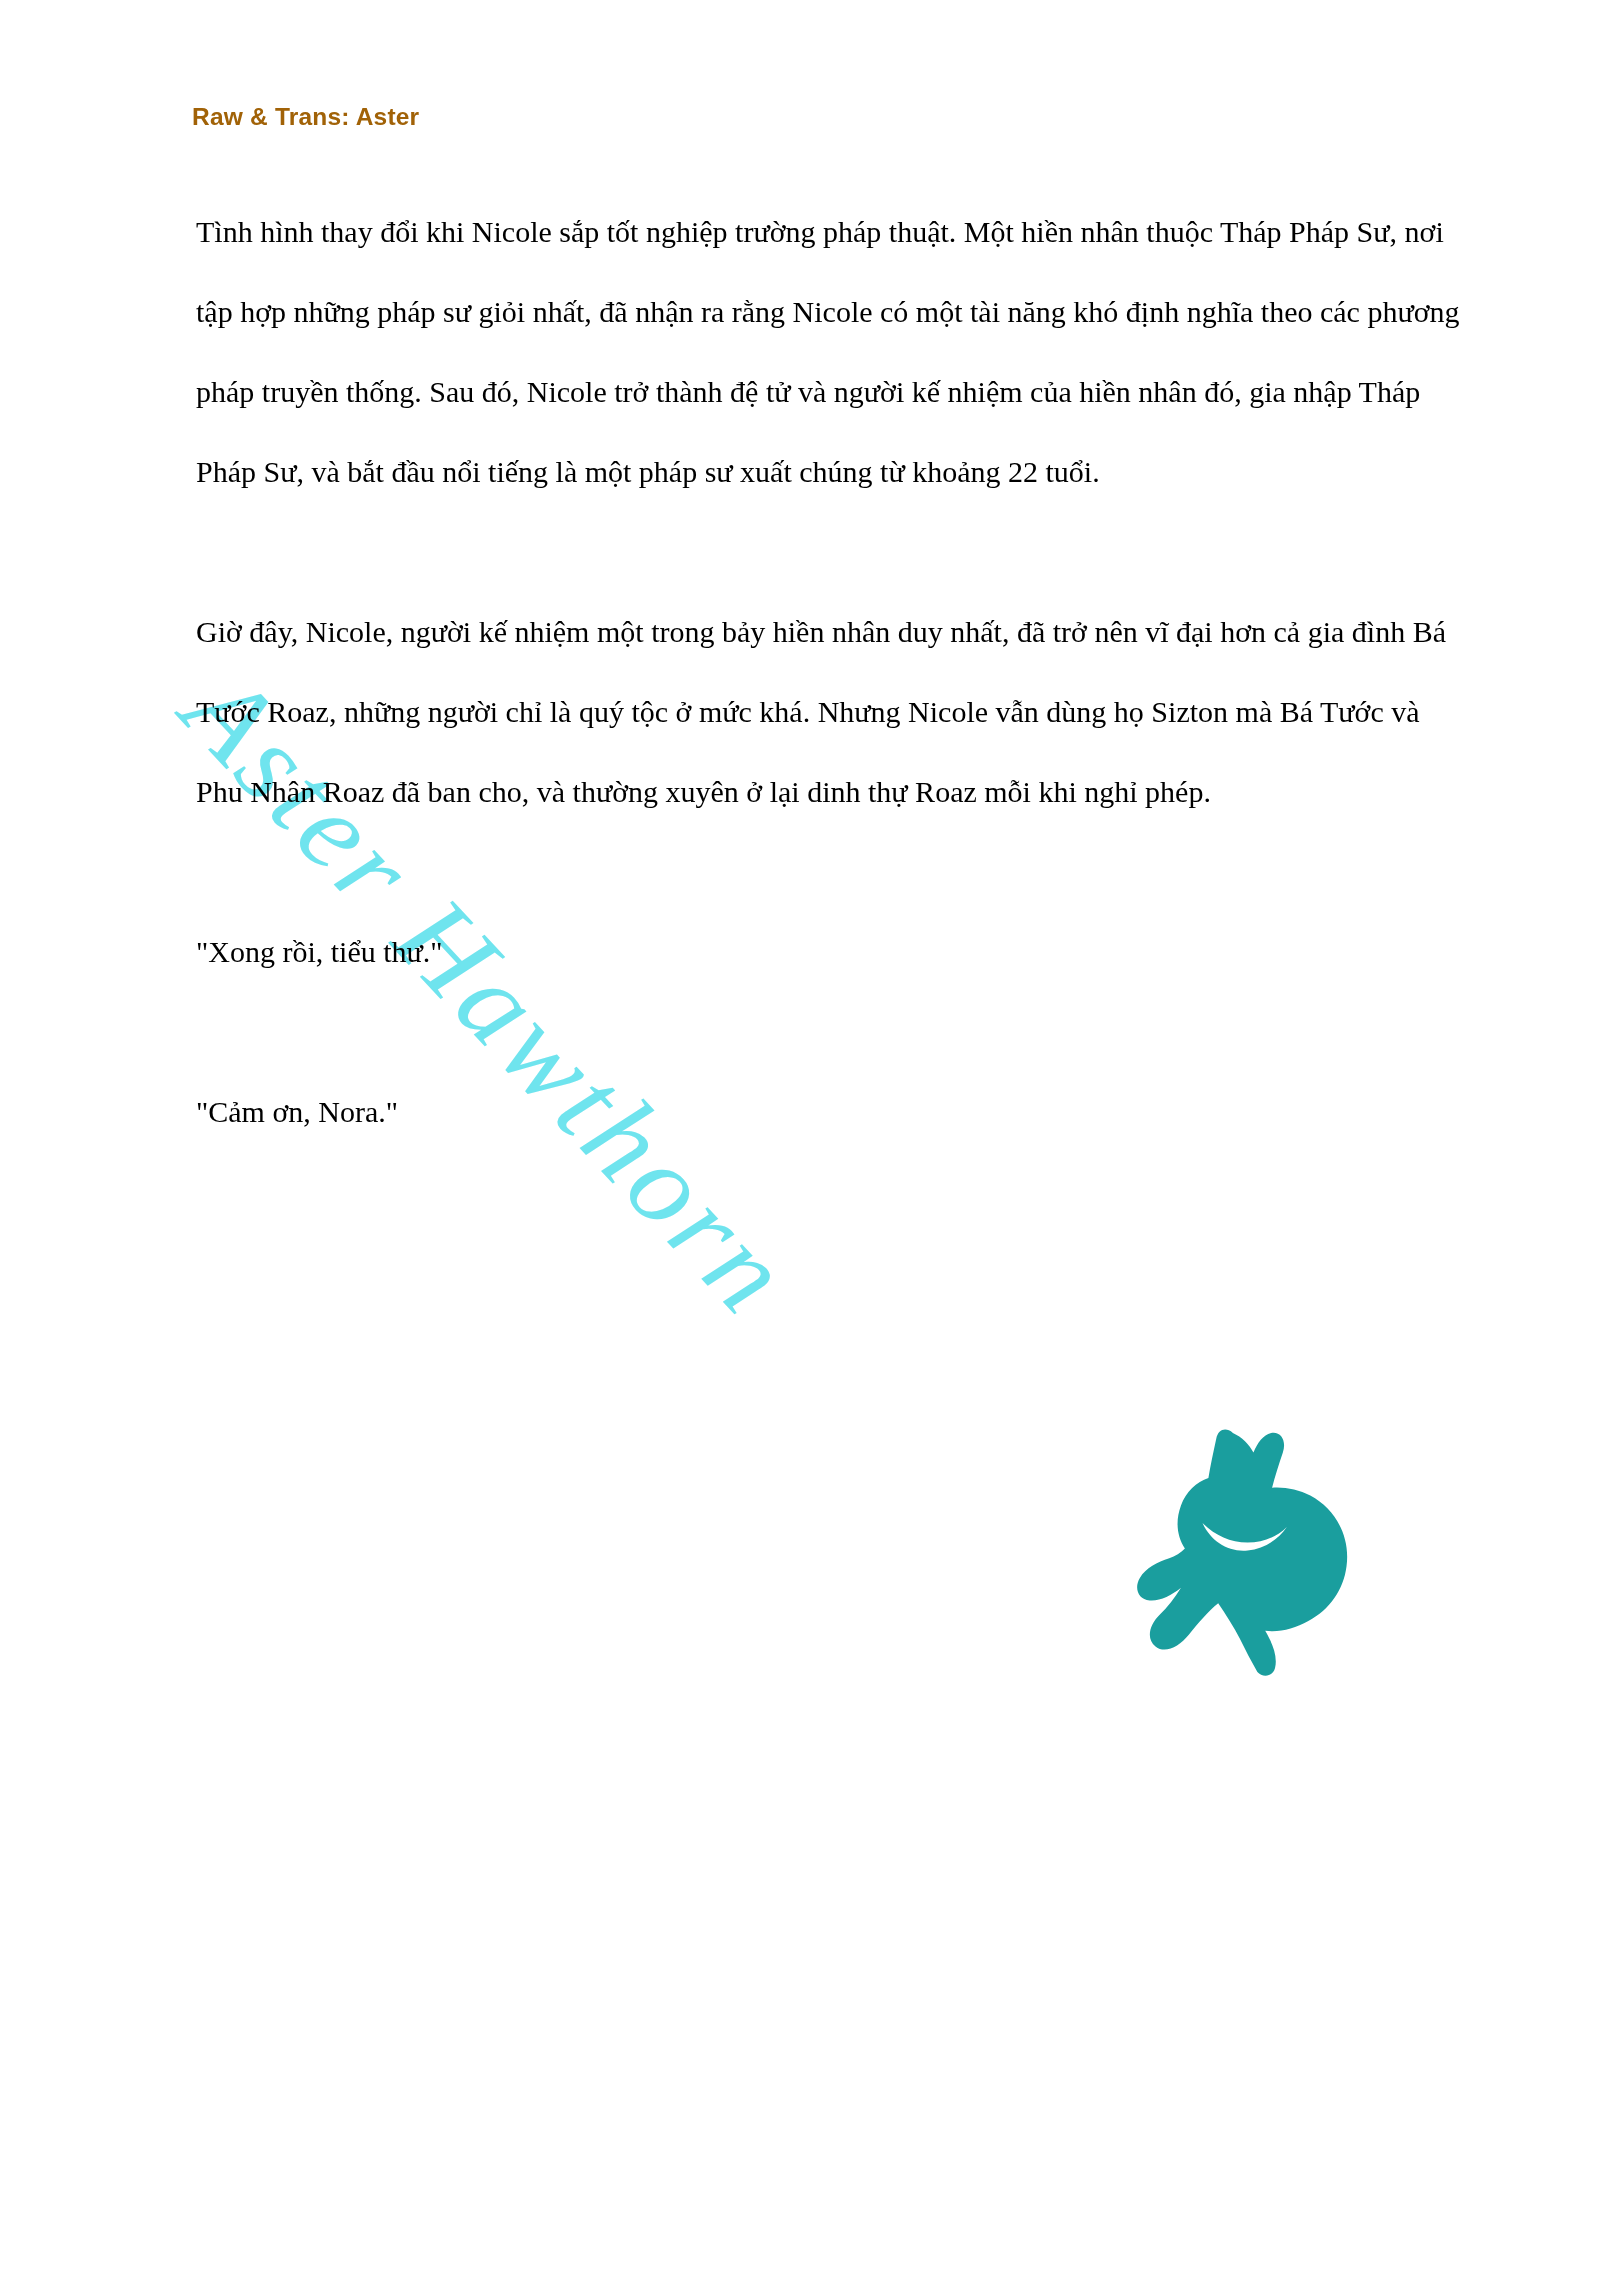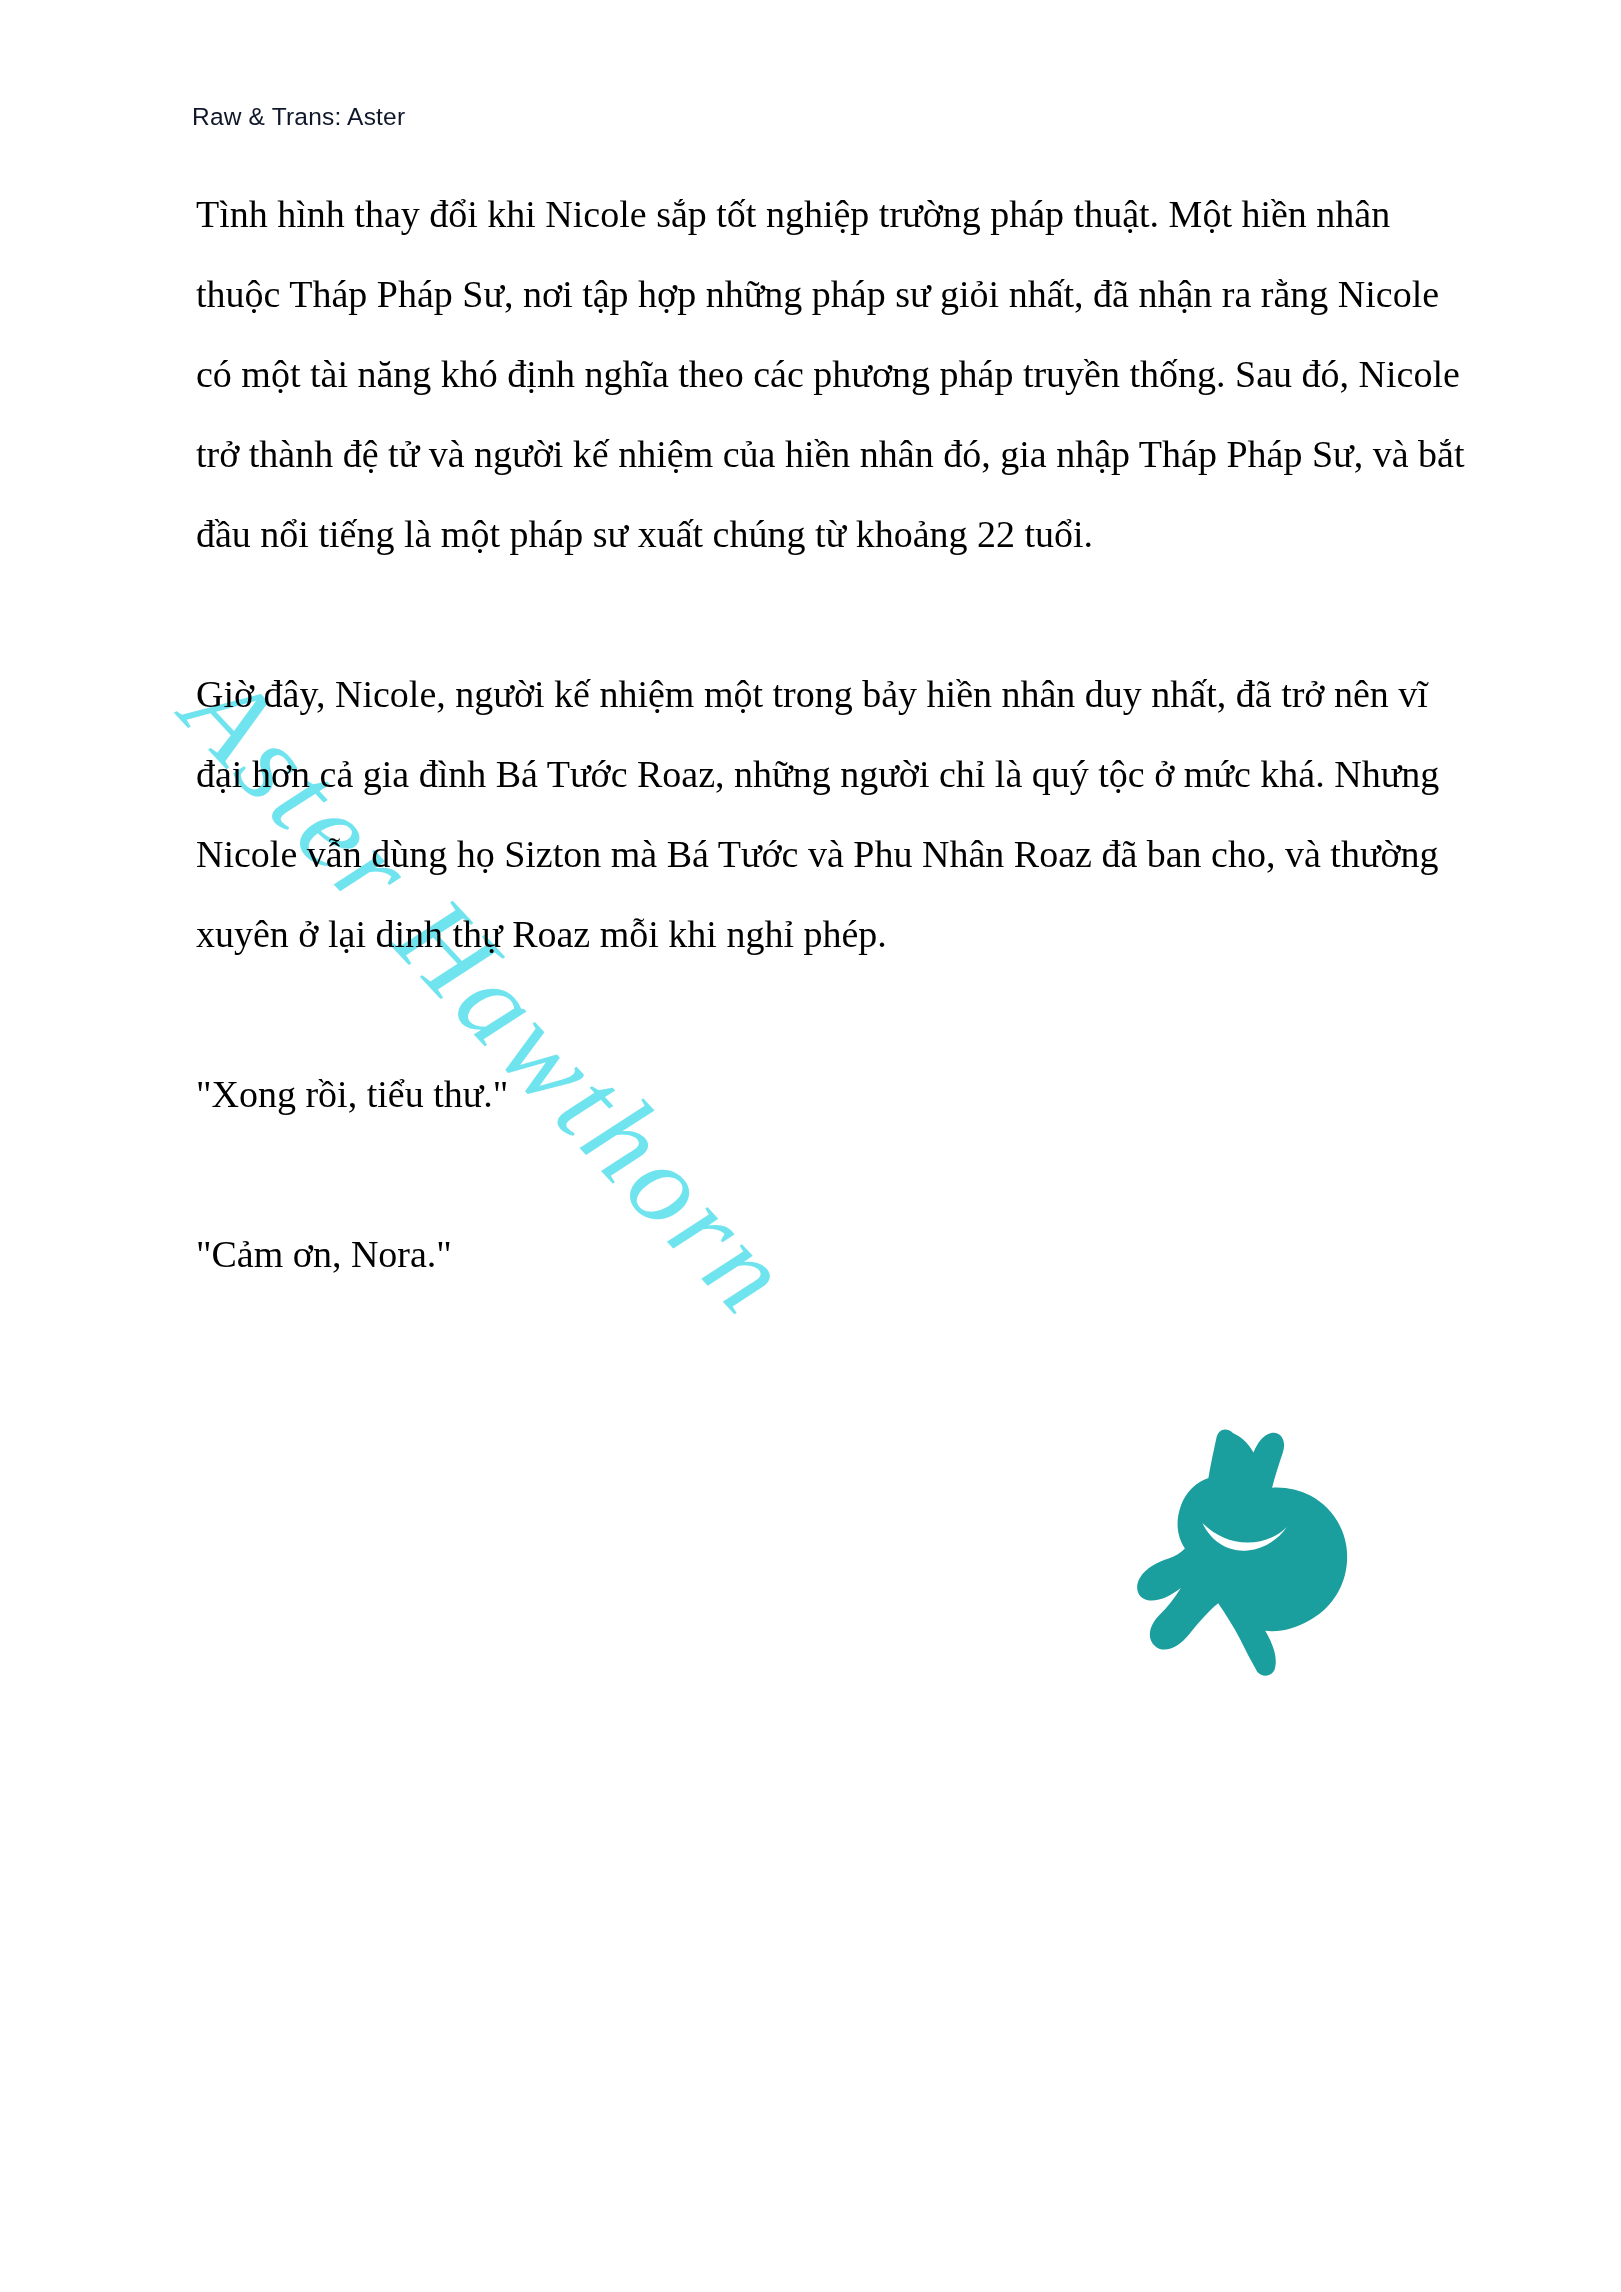--- a/index.html
+++ b/index.html
@@ -16,34 +16,34 @@
     box-sizing: border-box;
   }
 
   
   .page-header {
     position: absolute;
     left: 192px;
     top: 103px;
     font-family: "Liberation Sans", sans-serif;
     font-size: 24.5px;
-    font-weight: 400;
-    color: #0f172a;
+    font-weight: 700;
+    color: #a16207;
     letter-spacing: 0.2px;
     white-space: nowrap;
   }
 
   
   .content {
     position: absolute;
     left: 196px;
-    top: 174px;
+    top: 192px;
     width: 1274px;
     font-family: "Liberation Serif", "DejaVu Serif", serif;
-    font-size: 38px;
+    font-size: 30px;
     line-height: 80px;
     color: #000000;
     z-index: 3;
   }
   .para {
     margin: 0 0 80px 0;
     white-space: pre-wrap;
   }
   .para:last-child { margin-bottom: 0; }
 

